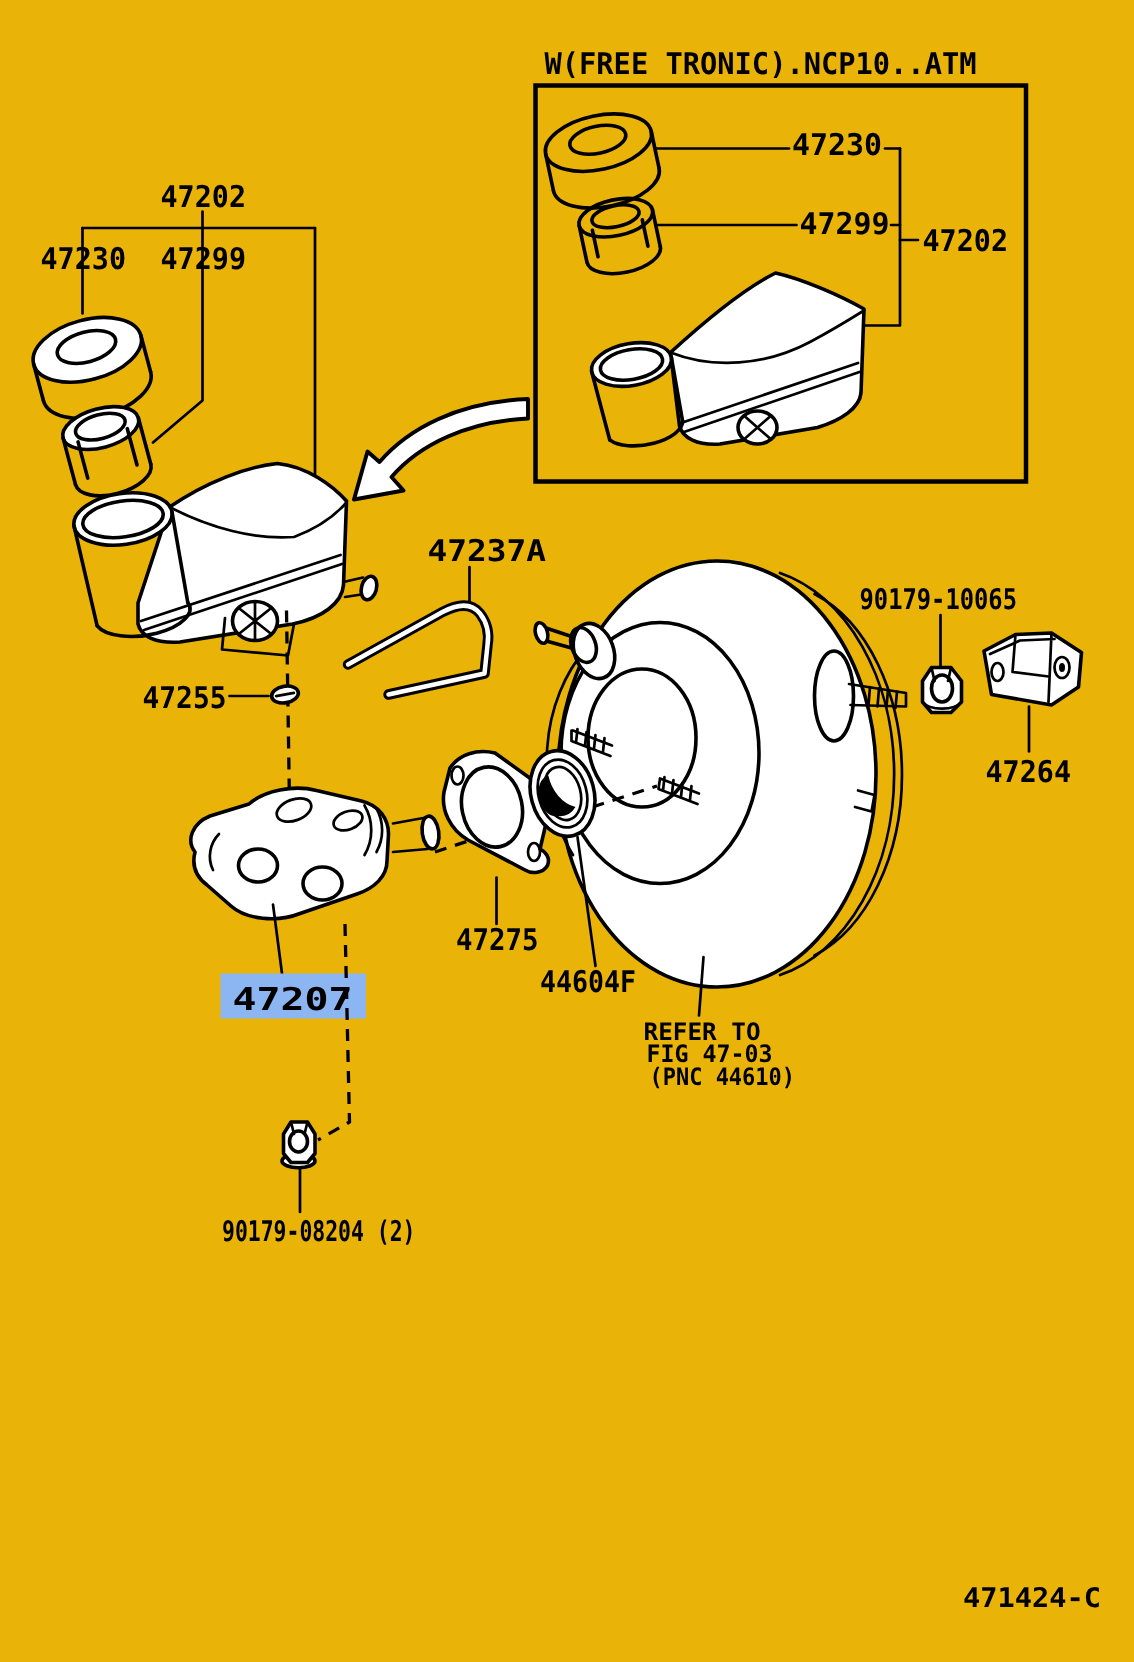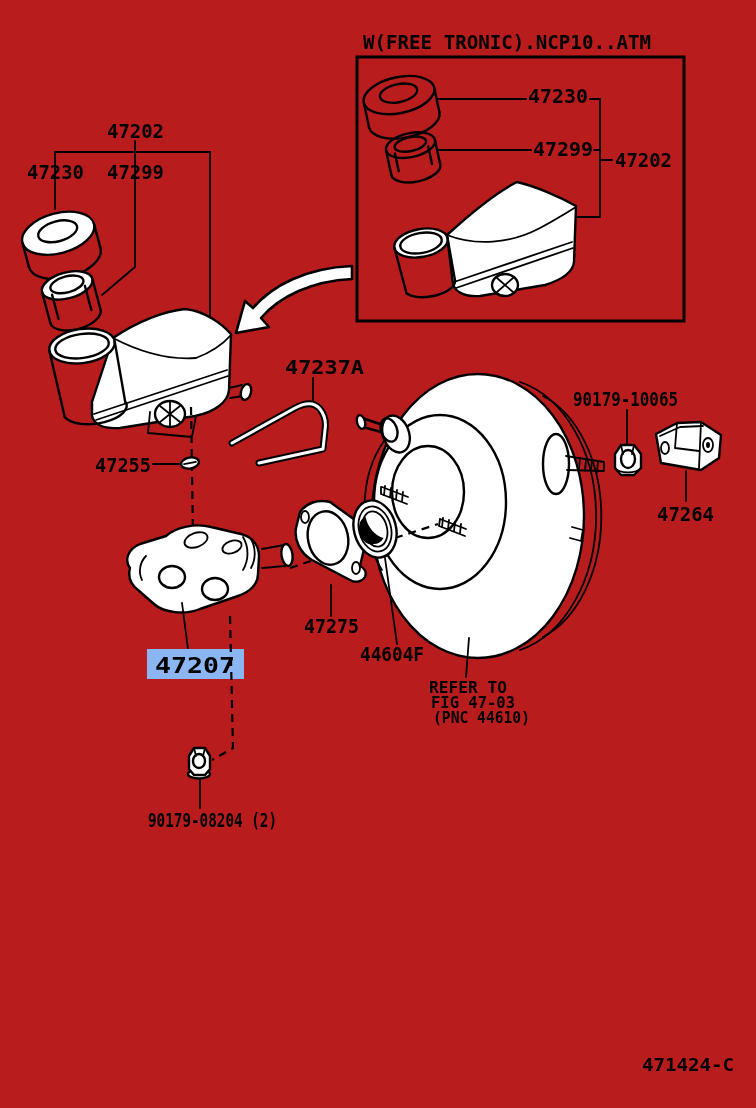--- a/index.html
+++ b/index.html
@@ -1,16 +1,16 @@
 <!DOCTYPE html>
 <html><head>
 <meta charset="utf-8">
 <style>
   html,body{margin:0;padding:0;background:#ffffff;}
-  .page{position:relative;width:756px;height:1108px;background:#b91c1c;overflow:hidden;}
+  .page{position:relative;width:756px;height:1108px;background:#eab308;overflow:hidden;}
   svg{display:block;}
   text{font-family:"DejaVu Sans Mono","Liberation Mono",monospace;font-weight:700;fill:#000;}
   .ln{stroke:#000;stroke-width:2.4;fill:none;stroke-linecap:round;stroke-linejoin:round;}
   .thin{stroke:#000;stroke-width:1.8;fill:none;stroke-linecap:round;stroke-linejoin:round;}
   .wf{stroke:#000;stroke-width:2.4;fill:#fff;stroke-linejoin:round;}
   .dash{stroke:#000;stroke-width:2.2;fill:none;stroke-dasharray:8 6;stroke-linecap:butt;}
 </style>
 </head>
 <body>
 

